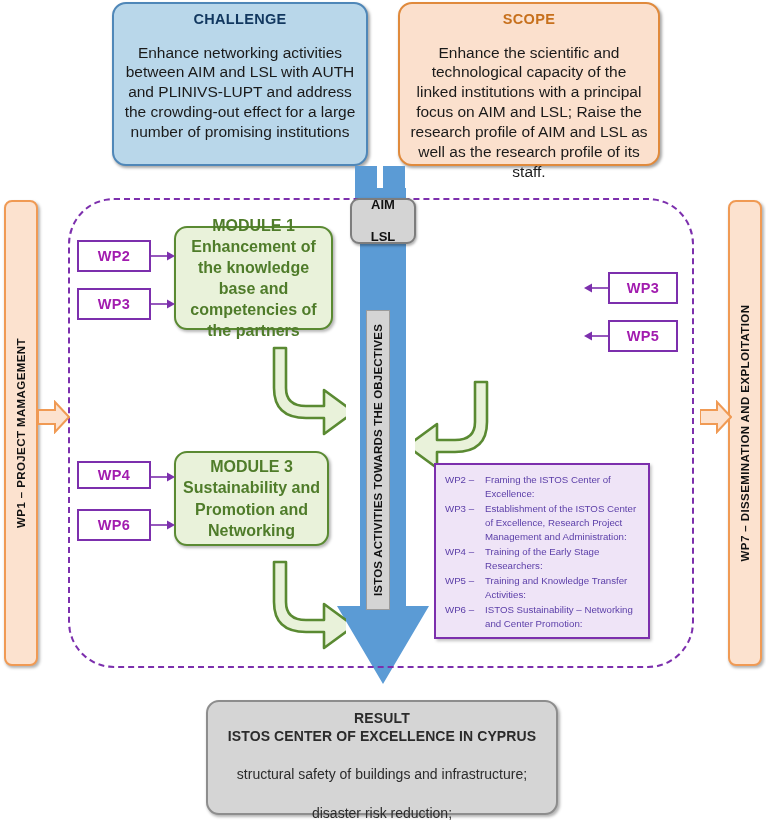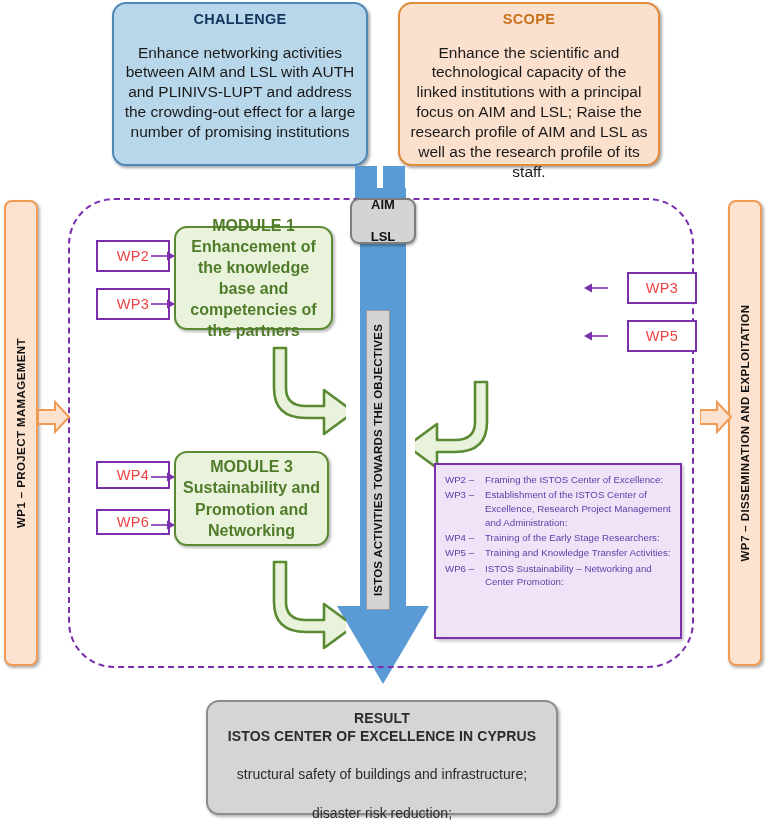--- a/index.html
+++ b/index.html
@@ -88,37 +88,36 @@
   }
   #module1 { left:174px; top:226px; width:159px; height:104px; }
   #module2 { left:428px; top:255px; width:155px; height:116px; }
   #module3 { left:174px; top:451px; width:155px; height:95px; }
 
   
   .wpbox {
     position:absolute;
     background:#ffffff; border:2px solid #7c2fad;
     display:flex; align-items:center; justify-content:center;
-    font-size:14.5px; font-weight:normal; color:#ef4444;
+    font-size:14.5px; font-weight:bold; color:#a21caf;
     letter-spacing:.3px;
-    margin-left:19px;
   }
   #wp2 { left:77px; top:240px; width:74px; height:32px; }
   #wp3a{ left:77px; top:288px; width:74px; height:32px; }
   #wp4 { left:77px; top:461px; width:74px; height:28px; }
-  #wp6 { left:77px; top:509px; width:74px; height:26px; }
+  #wp6 { left:77px; top:509px; width:74px; height:32px; }
   #wp3b{ left:608px; top:272px; width:70px; height:32px; }
   #wp5 { left:608px; top:320px; width:70px; height:32px; }
 
   
   .pconn { position:absolute; }
 
   
   #legend {
-    position:absolute; left:434px; top:463px; width:248px; height:176px;
+    position:absolute; left:434px; top:463px; width:216px; height:176px;
     background:#efe4f7; border:2px solid #7c2fad;
     padding:8px 7px 6px 9px;
     box-shadow:1.5px 2px 3px rgba(0,0,0,.25);
   }
   #legend table { border-collapse:collapse; width:100%; }
   #legend td {
     font-size:9.7px; color:#5b3ea8; vertical-align:top;
     line-height:1.42; padding:0 0 1.5px 0;
   }
   #legend td.code { width:40px; white-space:nowrap; padding-right:5px; }

